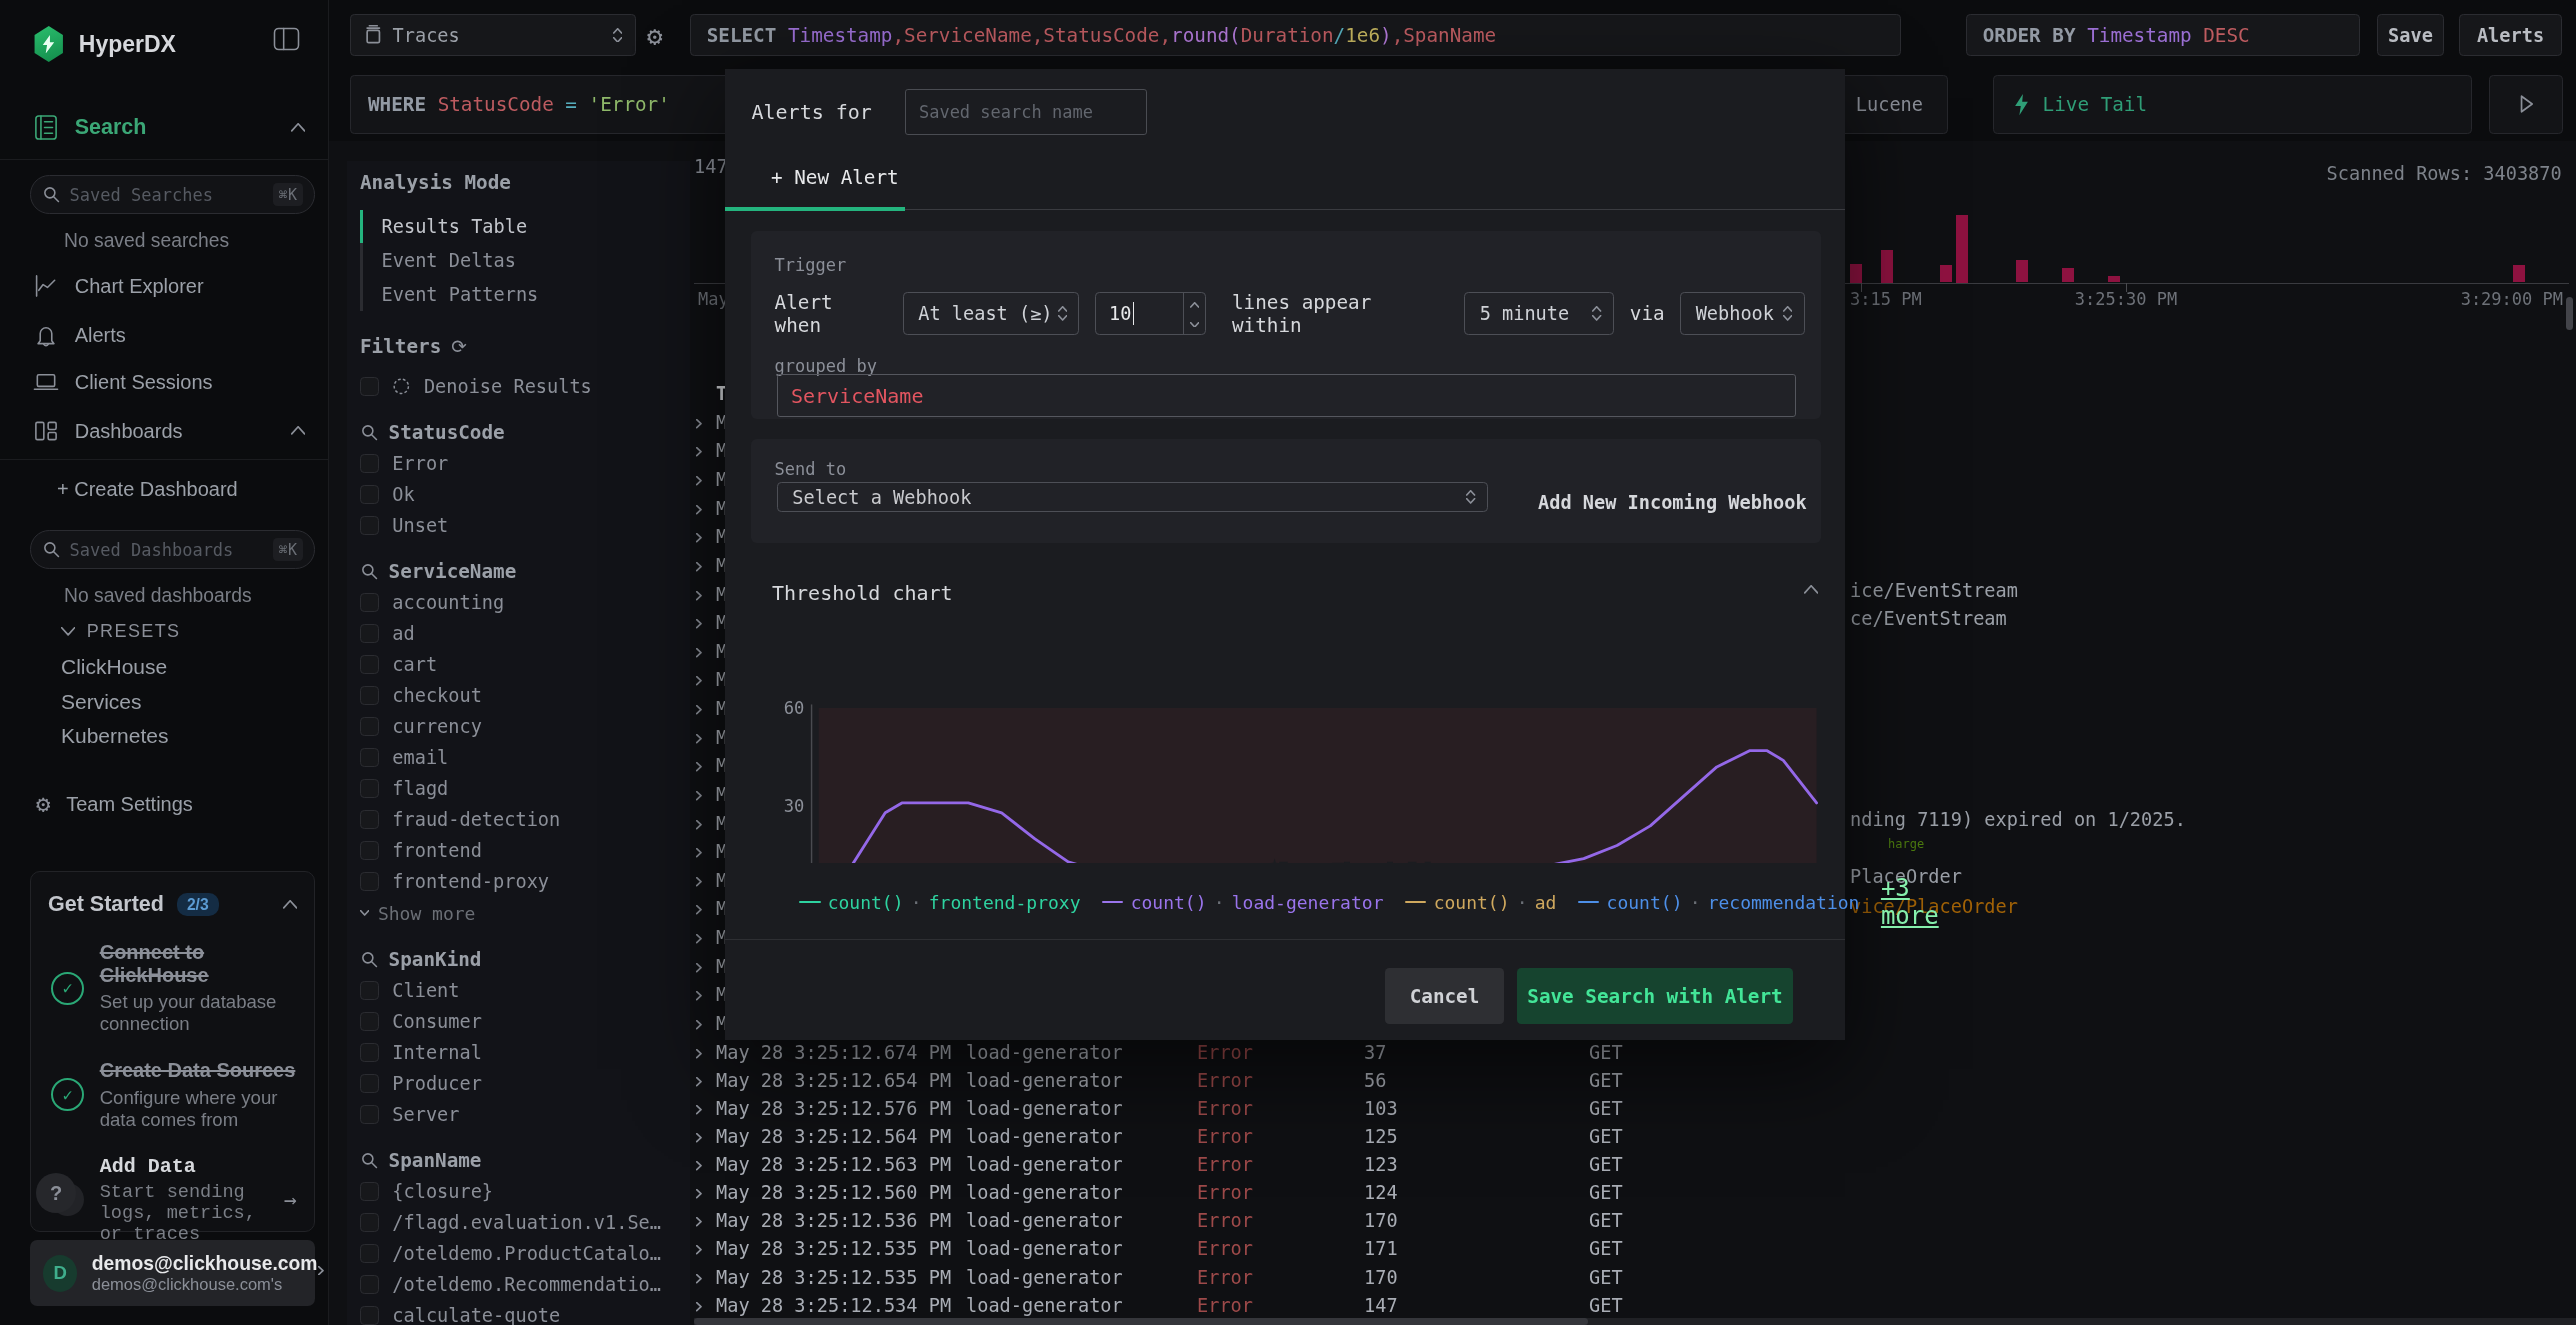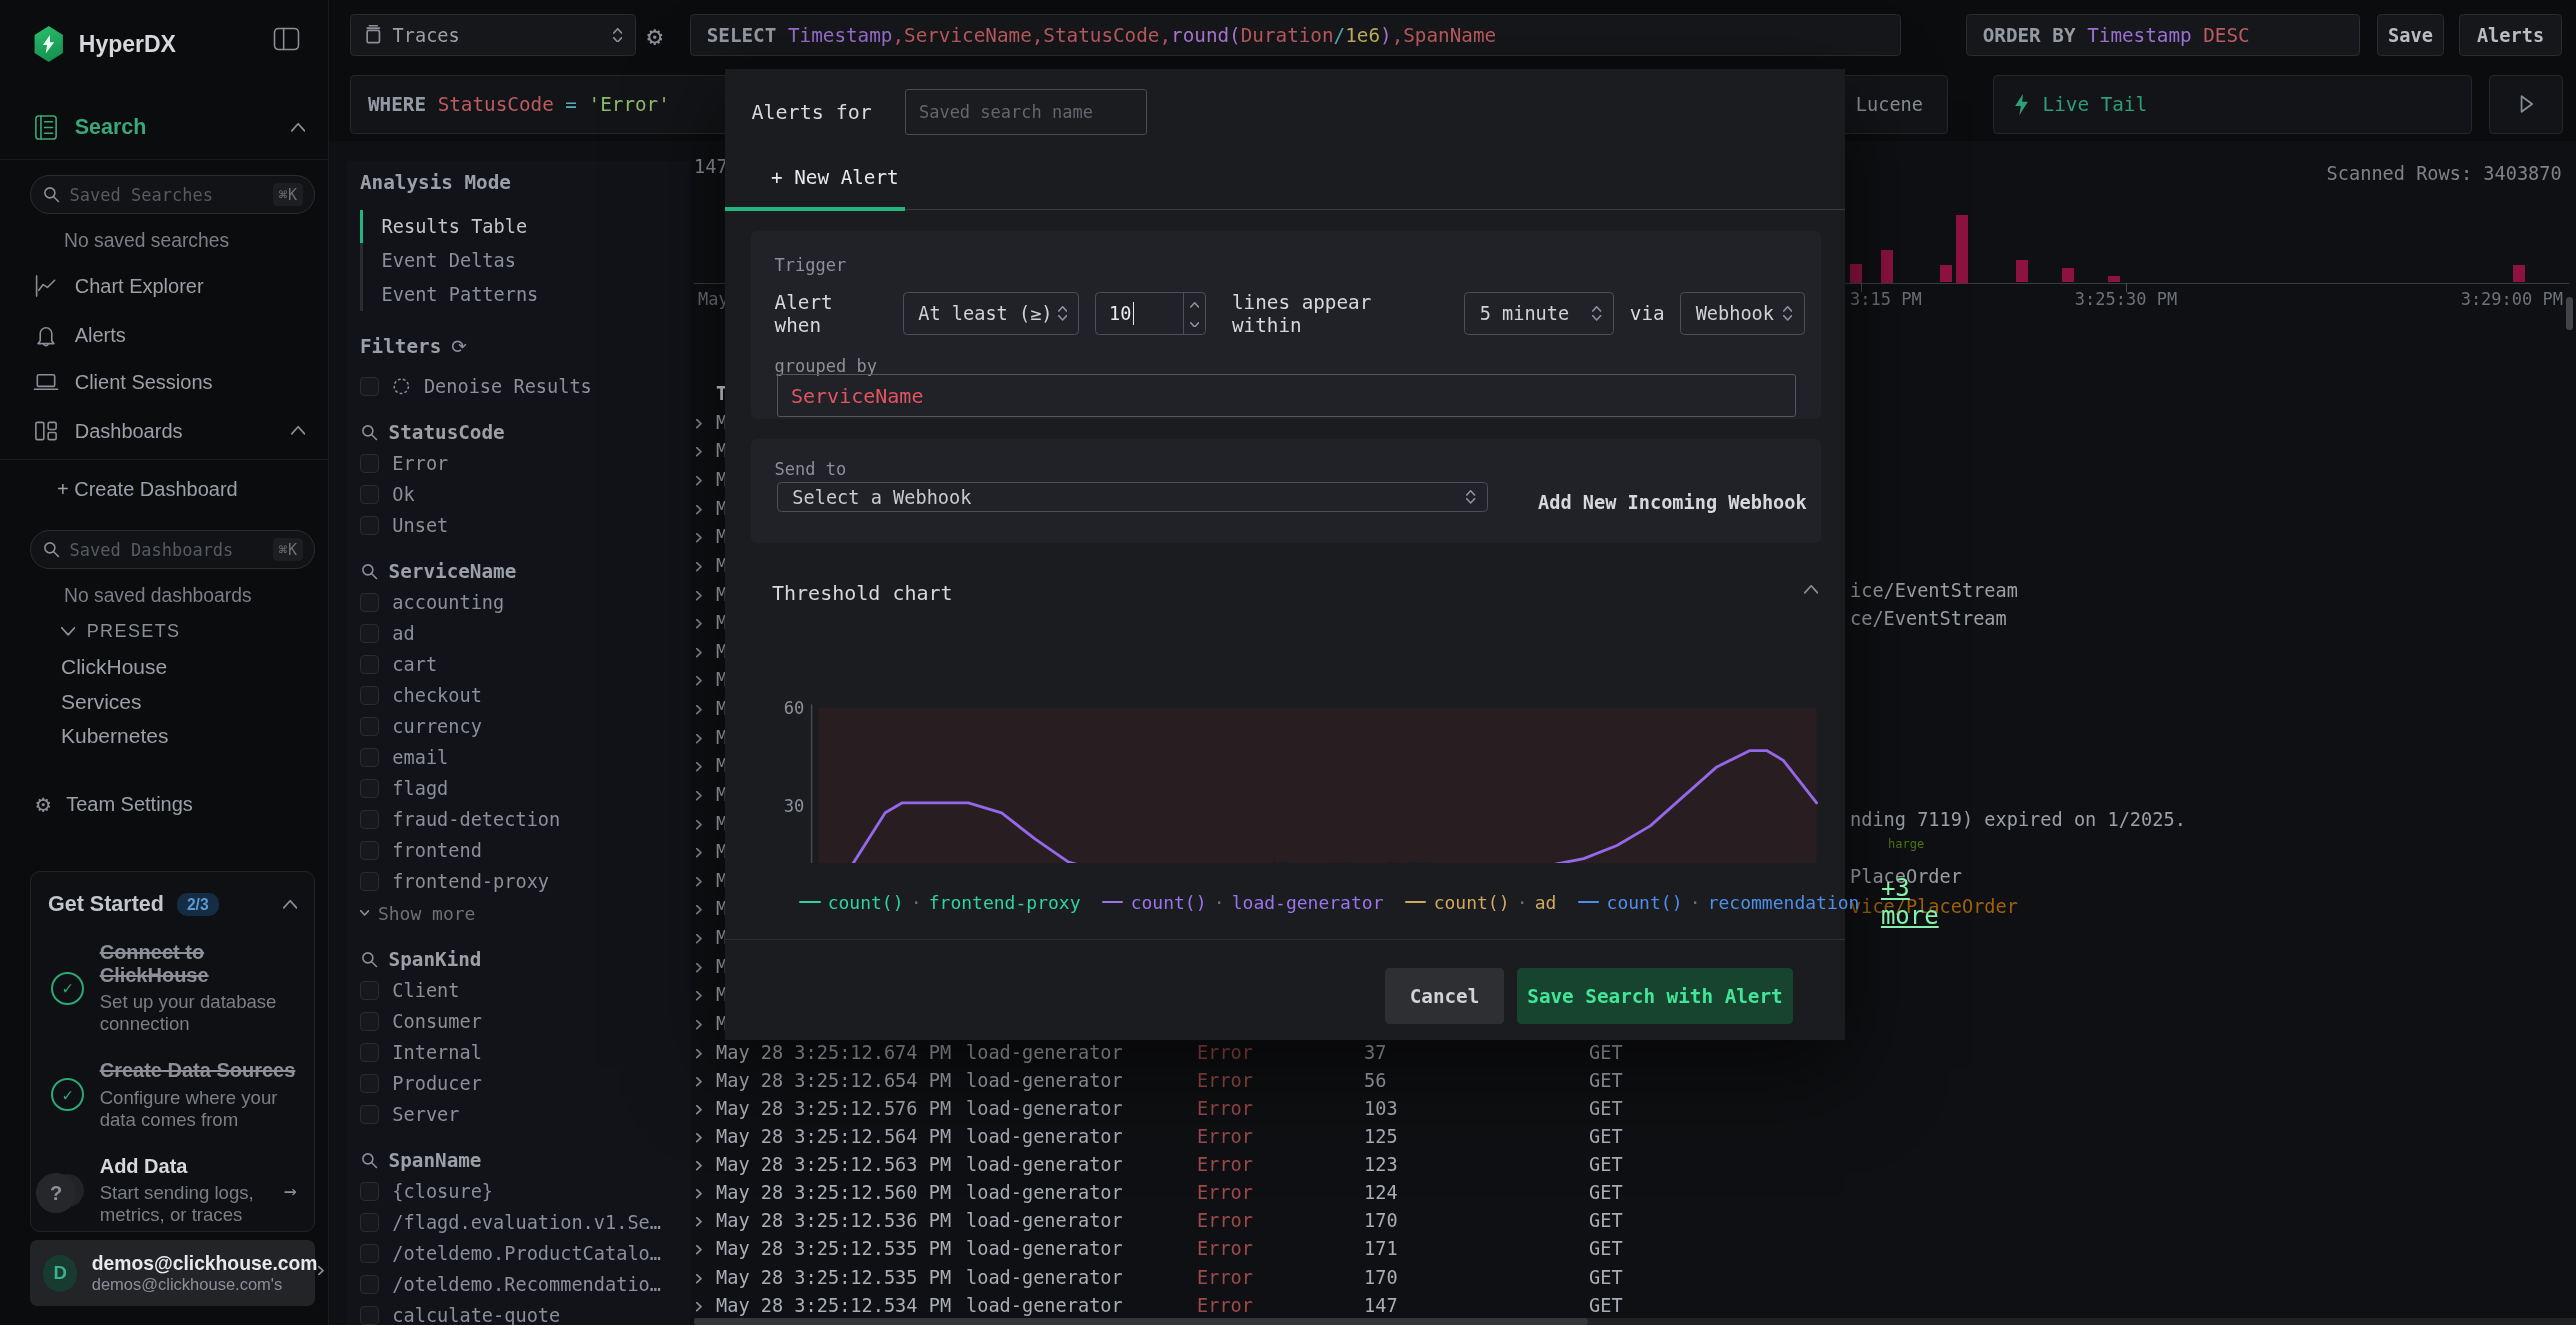--- a/index.html
+++ b/index.html
@@ -243,21 +243,21 @@
           </div>
           <div style="display: flex; gap: 15.7px; padding: 24px 17px 0px 20px; align-items: center;">
             <div style="width: 33px; height: 33px; border-radius: 50%; border: 2.1px solid rgb(42, 168, 118); color: rgb(42, 168, 118); display: flex; align-items: center; justify-content: center; font-size: 17px; flex: 0 0 auto;">✓</div>
             <div class="sans" style="flex: 1 1 0%;">
               <div style="font-size: 20px; color: rgb(139, 143, 152); font-weight: bold; text-decoration: line-through;">Create Data Sources</div>
               <div style="font-size: 18.6px; color: rgb(122, 126, 134); margin-top: 4.3px; max-width: 179px;">Configure where your data comes from</div>
             </div>
           </div>
           <div style="display: flex; gap: 15.7px; padding: 24px 17px 0px 20px; align-items: center;">
             <div style="width: 33px; height: 33px; border-radius: 50%; background: rgb(34, 35, 39); color: rgb(139, 143, 152); display: flex; align-items: center; justify-content: center; font-size: 17px; flex: 0 0 auto;">3</div>
-            <div class="sans" style="flex: 1 1 0%;">
+            <div class="sans" style="flex: 1 1 0%; font-family: Liberation Mono, monospace;">
               <div style="font-size: 20px; color: rgb(214, 216, 220); font-weight: bold;">Add Data</div>
               <div style="font-size: 18.6px; color: rgb(122, 126, 134); margin-top: 4.3px; max-width: 179px;">Start sending logs, metrics, or traces</div>
             </div>
             <span style="color: rgb(139, 143, 152); font-size: 21.5px;">→</span>
           </div>
         </div>
     </div>
     <div class="abs" style="left:36px; top:1173px; width:40px; height:40px; border-radius:50%; background:#26272b; display:flex; align-items:center; justify-content:center; z-index:5;">
       <span class="sans" style="font-size:20px; font-weight:bold; color:#8b8f98;">?</span>
     </div>

